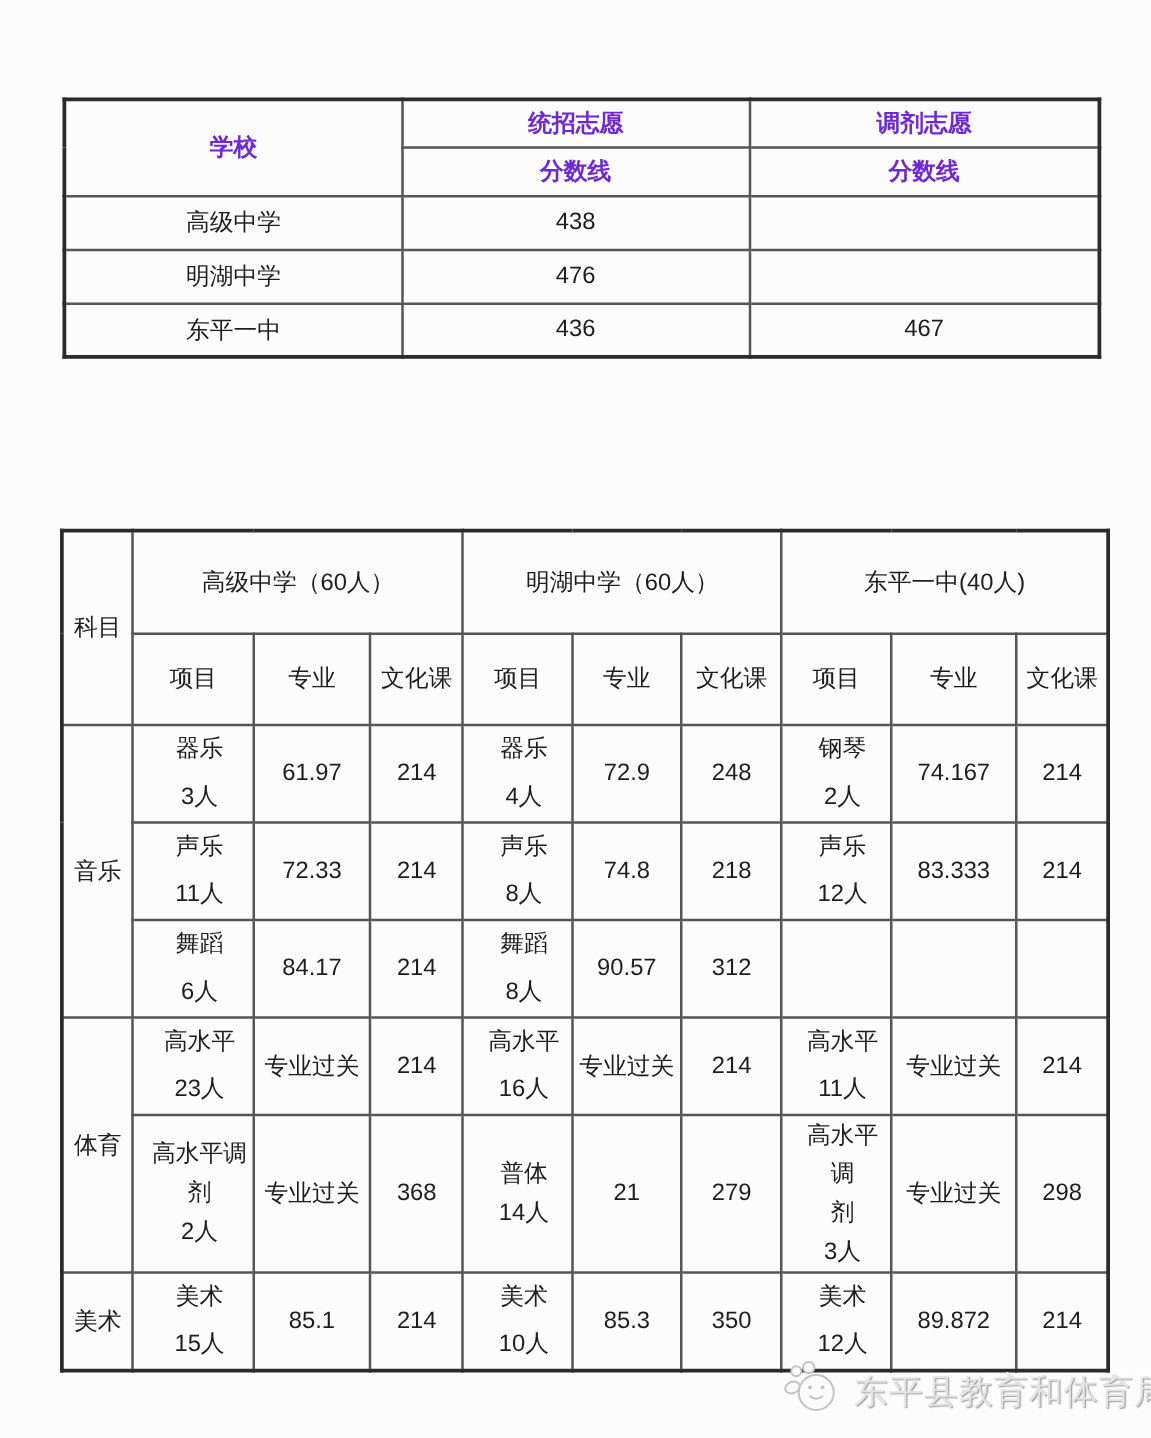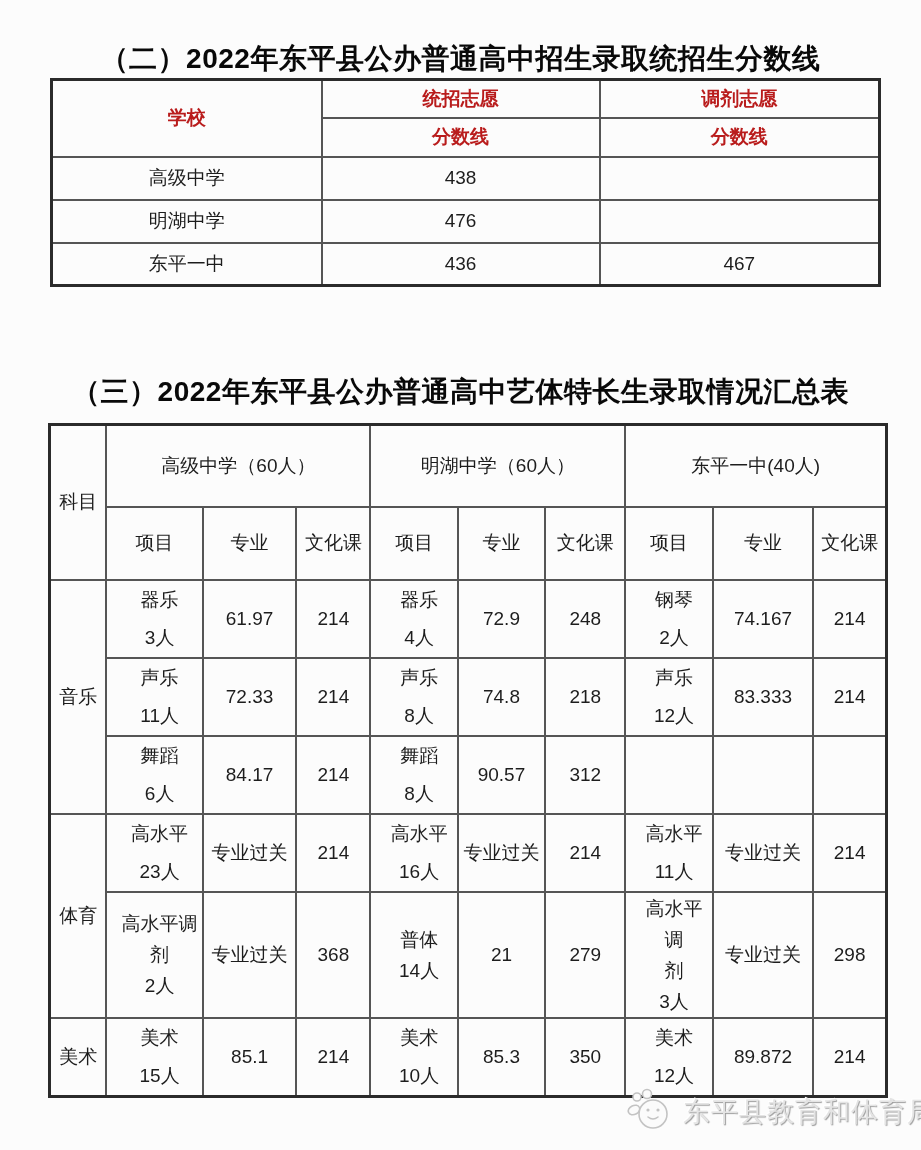--- a/index.html
+++ b/index.html
@@ -33,21 +33,21 @@
     text-align:center;
     vertical-align:middle;
     font-size:19px;
     padding:0 2px;
     overflow:hidden;
   }
   table.grid{border:3px solid #2b2b2b;}
 
   
   #table-1{left:50px;top:78px;width:831px;}
-  #table-1 td.head{font-weight:bold;font-size:19px;color:#b91c1c;}
+  #table-1 td.head{font-weight:bold;font-size:19px;color:#6d28d9;}
   #table-1 tr.hr1{height:38px;}
   #table-1 tr.hr2{height:39px;}
   #table-1 tr.data{height:43px;margin-top:47px;}
 
   
   #table-2{left:48px;top:423px;width:840px;}
   #table-2 td{font-size:19px;}
   tr.r-school{height:82px;}
   tr.r-sub{height:73px;}
   tr.r-d1{height:75px;}
@@ -71,21 +71,20 @@
     color:#e4e4e4;
     text-shadow:1px 1px 1px #9c9c9c, -1px -1px 0 #ffffff;
     white-space:nowrap;
   }
 </style>
 </head>
 <body>
 
 <div class="page">
 
-  <div class="doc-title" id="title-1">（二）2022年东平县公办普通高中招生录取统招生分数线</div>
 
   <table class="grid" id="table-1">
     <colgroup>
       <col style="width:270px">
         <col style="width:278px">
         <col style="width:280px">
     </colgroup>
     <tbody>
       <tr class="hr1">
         <td class="head" rowspan="2">学校</td>
@@ -107,21 +106,20 @@
         <td></td>
       </tr>
       <tr class="data">
         <td>东平一中</td>
         <td>436</td>
         <td>467</td>
       </tr>
     </tbody>
   </table>
 
-  <div class="doc-title" id="title-2">（三）2022年东平县公办普通高中艺体特长生录取情况汇总表</div>
 
   <table class="grid" id="table-2">
     <colgroup>
       <col style="width:56px">
       <col style="width:95px">
         <col style="width:92px">
         <col style="width:73px">
       <col style="width:86px">
         <col style="width:86px">
         <col style="width:79px">

